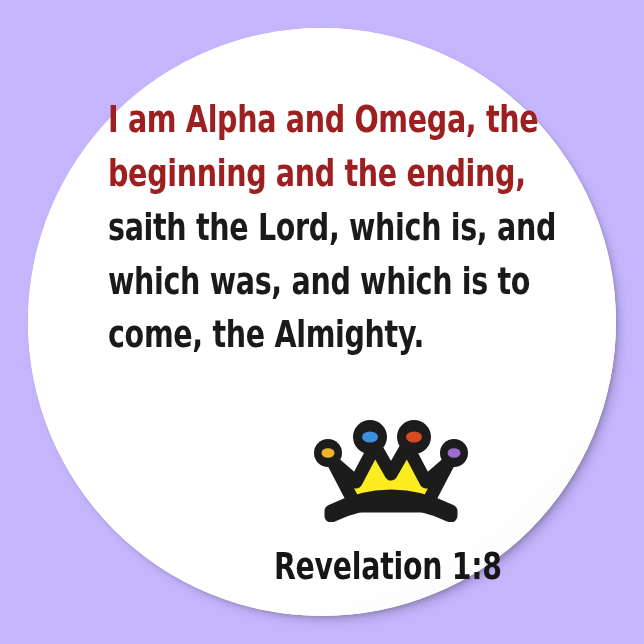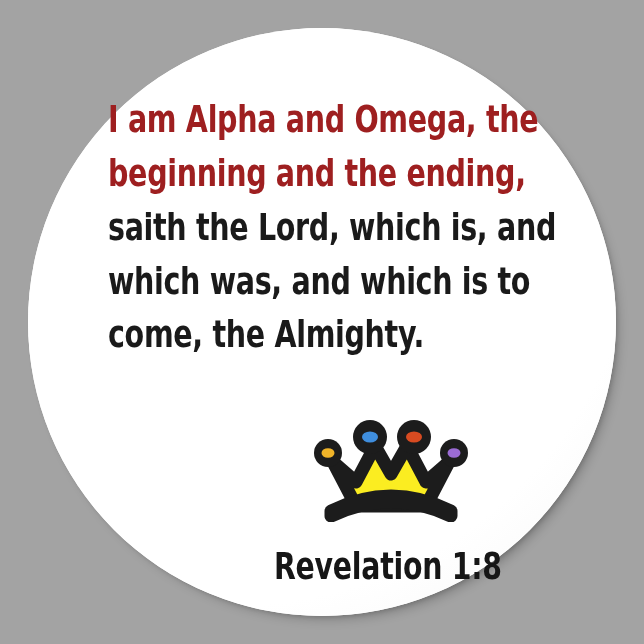--- a/index.html
+++ b/index.html
@@ -11,21 +11,21 @@
     height: 644px;
     background: #efefef;
     font-family: "DejaVu Sans", sans-serif;
     overflow: hidden;
   }
 
   #sticker-stage {
     position: relative;
     width: 644px;
     height: 644px;
-    background: #a3a3a3;
+    background: #c4b5fd;
   }
 
   
   #sticker-disc {
     position: absolute;
     left: 28px;
     top: 28px;
     width: 588px;
     height: 588px;
     border-radius: 50%;

